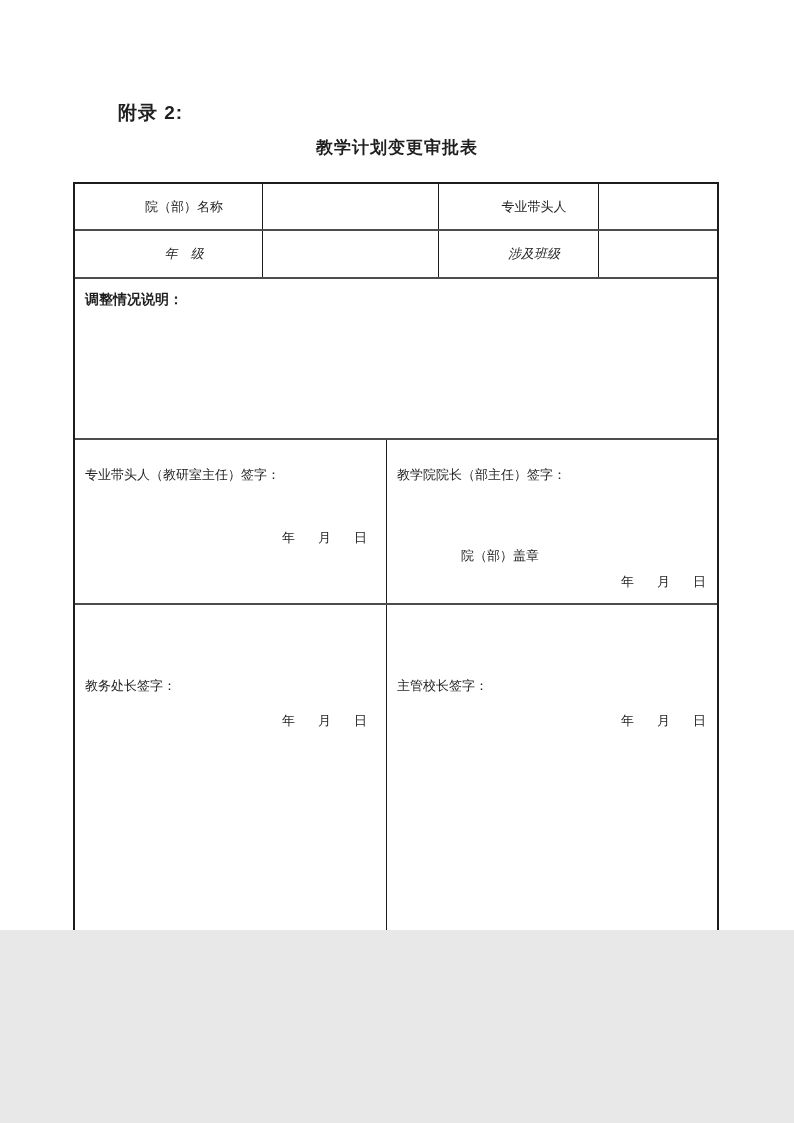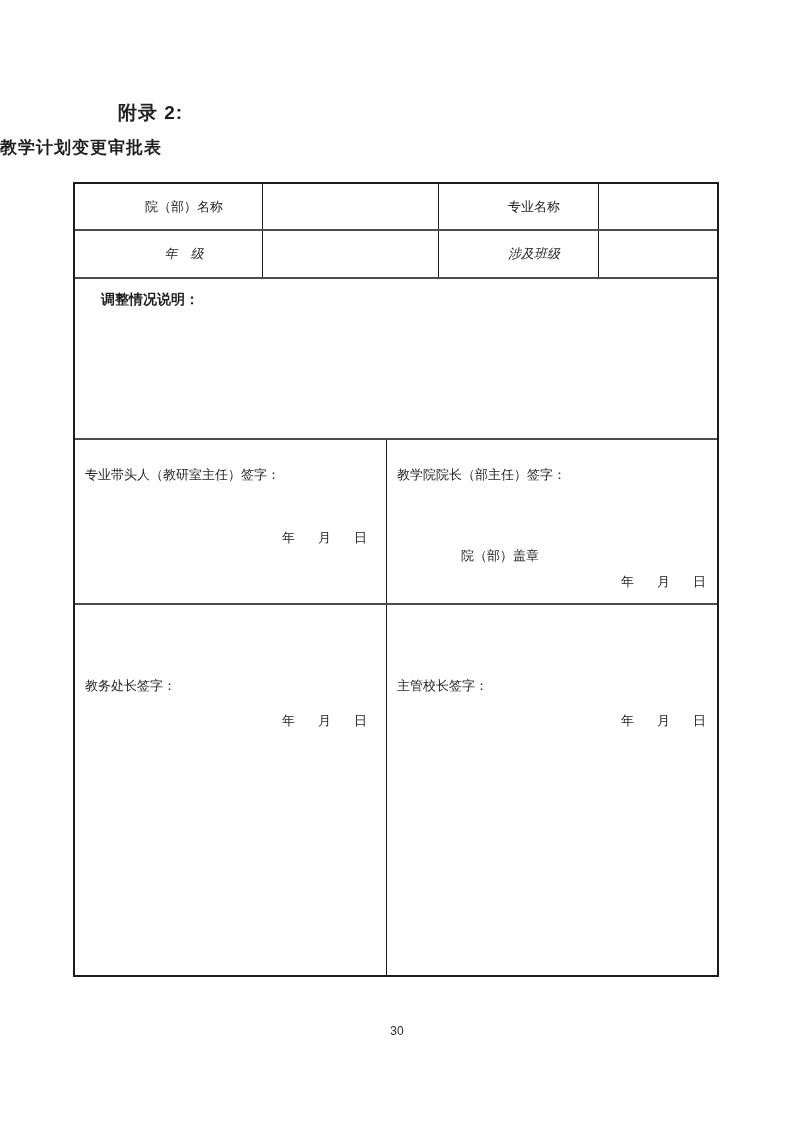--- a/index.html
+++ b/index.html
@@ -1,40 +1,40 @@
 <!DOCTYPE html>
 <html><head>
 <meta charset="utf-8">
 <style>
   html, body { margin: 0; padding: 0; background: #e8e8e8; }
   .page {
     position: relative;
     width: 794px;
-    height: 1123px;
+    height: 930px;
     margin: 0 auto;
     background: #ffffff;
     overflow: hidden;
     font-family: "Liberation Serif", serif;
     color: #1f1f1f;
   }
   .appendix-label {
     position: absolute;
     left: 118px;
     top: 100px;
     font-family: "Liberation Sans", sans-serif;
     font-size: 19px;
     font-weight: 700;
     letter-spacing: 1px;
   }
   .doc-title {
     position: absolute;
     left: 0;
     top: 136px;
     width: 100%;
-    text-align: left;
+    text-align: center;
     font-family: Liberation Serif, serif;
     font-size: 17px;
     font-weight: 700;
     letter-spacing: 1px;
   }
   .form-table {
     position: absolute;
     left: 73px;
     top: 182px;
     width: 646px;
@@ -70,21 +70,20 @@
   .c2 { width: 145px; }
   .c3 { width: 129px; }
   .c4 { flex: 1; }
   .section-cell {
     box-sizing: border-box;
     width: 100%;
     padding: 12px 10px;
     font-size: 14px;
     font-weight: 700;
     display: block;
-    margin-left: 16px;
   }
   .sig-cell {
     position: relative;
     box-sizing: border-box;
     font-size: 13px;
     padding-left: 12px;
   }
   .sig-left { width: 312px; border-right: 1px solid #1c1c1c; }
   .sig-right { flex: 1; }
   .sig-label { position: absolute; left: 10px; white-space: nowrap; }
@@ -112,21 +111,21 @@
 
   <div class="appendix-label">附录 2:</div>
 
   <div class="doc-title">教学计划变更审批表</div>
 
   <div class="form-table">
 
     <div class="t-row row-h1">
       <div class="cell c1">院（部）名称</div>
       <div class="cell c2"></div>
-      <div class="cell c3">专业名称</div>
+      <div class="cell c3">专业带头人</div>
       <div class="cell c4"></div>
     </div>
 
     <div class="t-row row-h2">
       <div class="cell c1">年　级</div>
       <div class="cell c2"></div>
       <div class="cell c3">涉及班级</div>
       <div class="cell c4"></div>
     </div>
 

